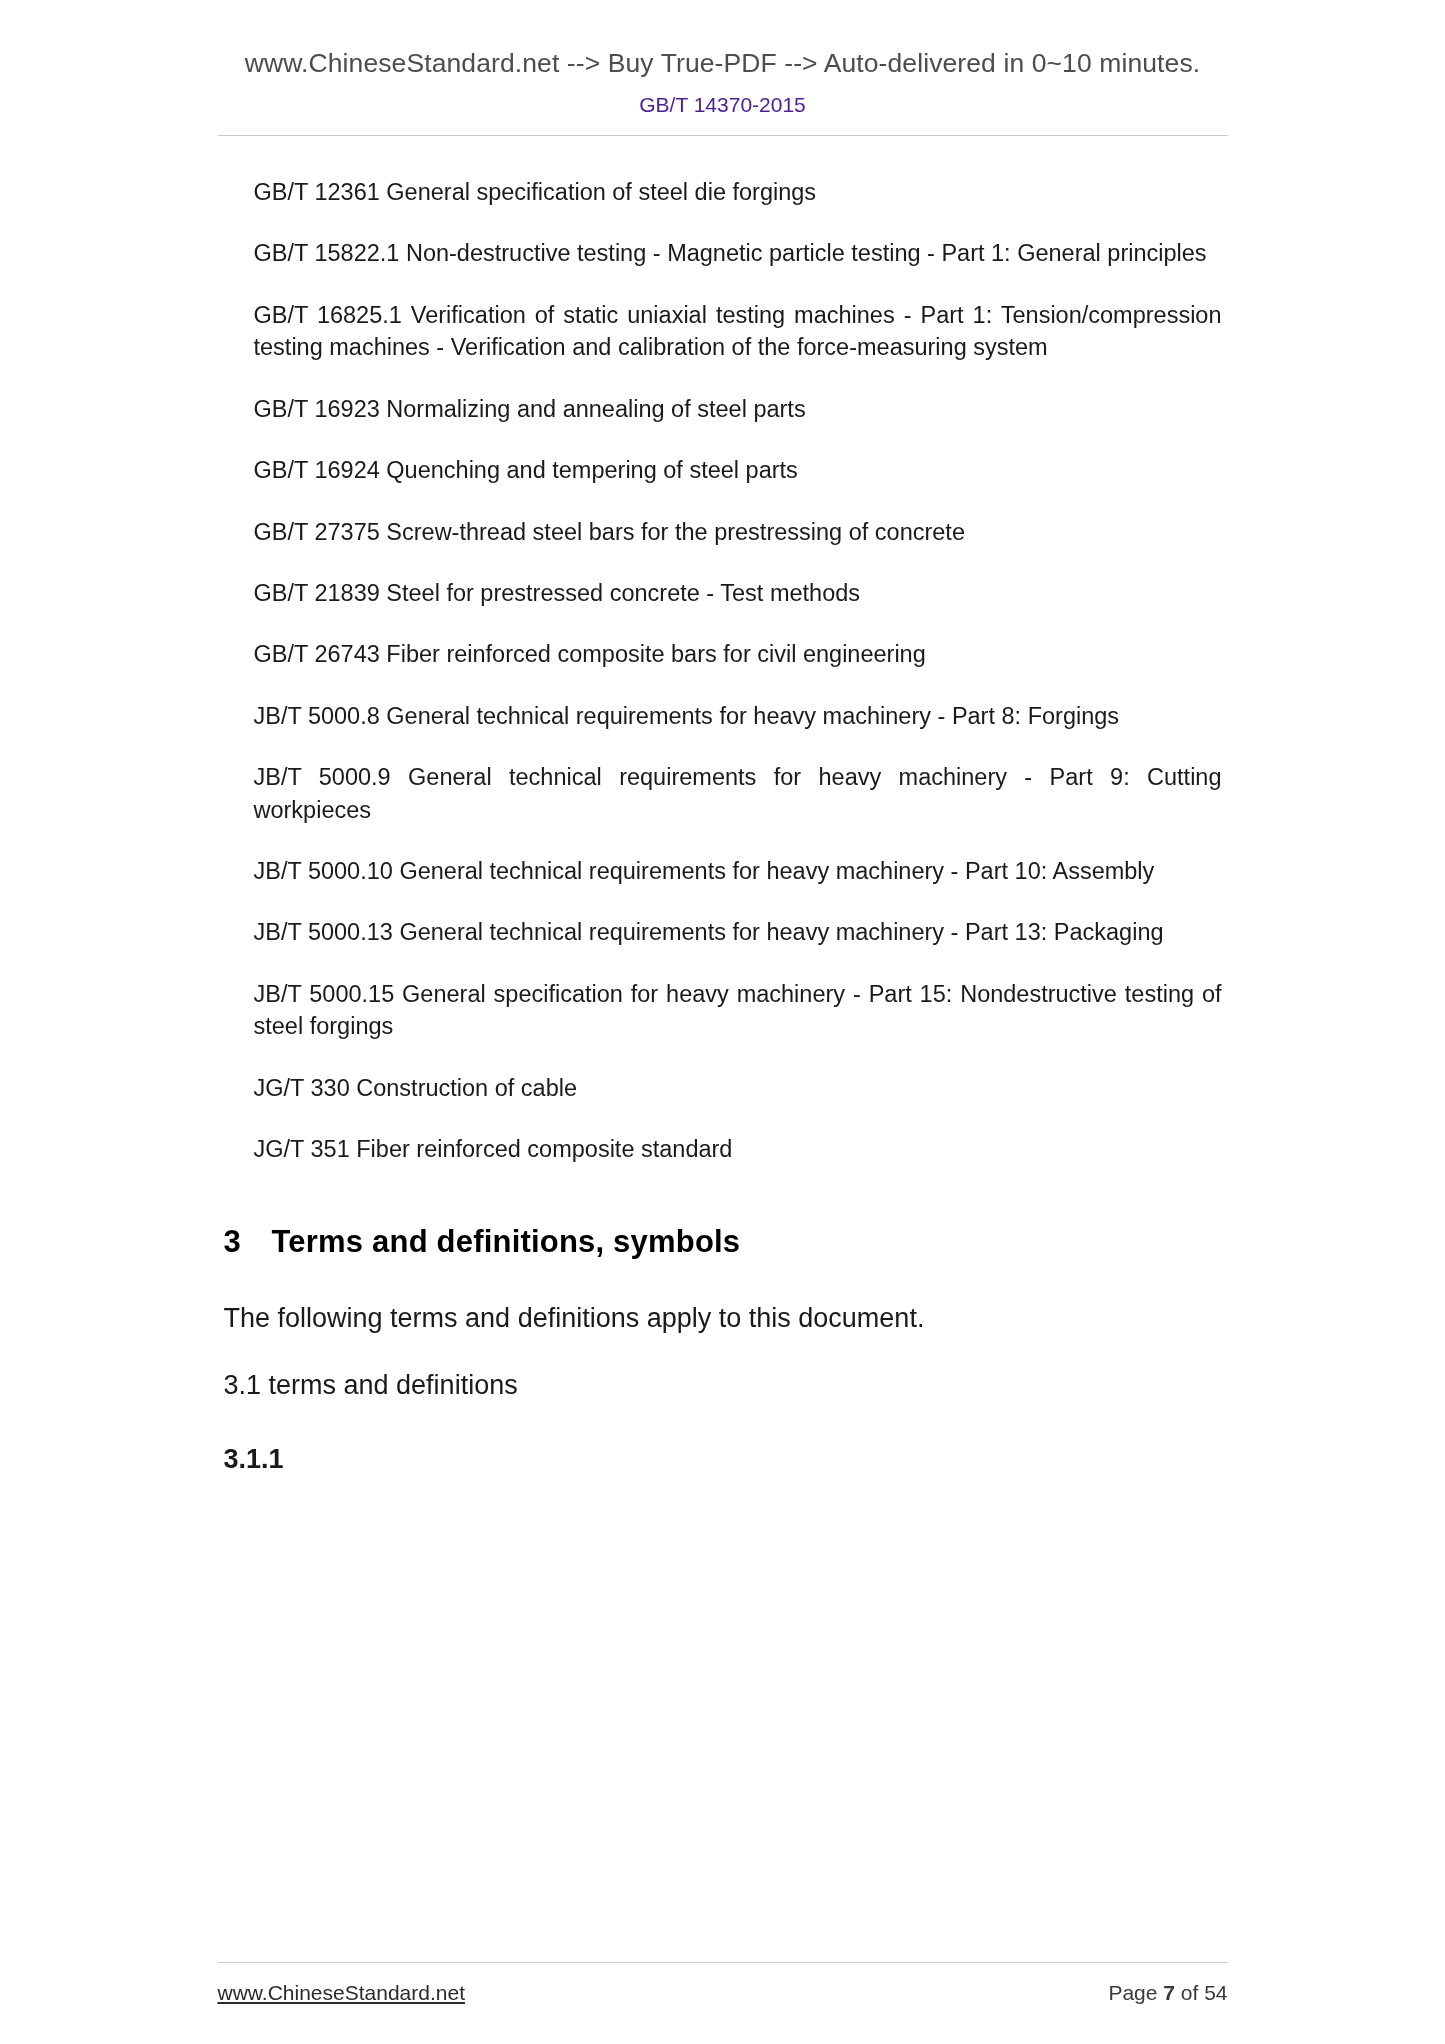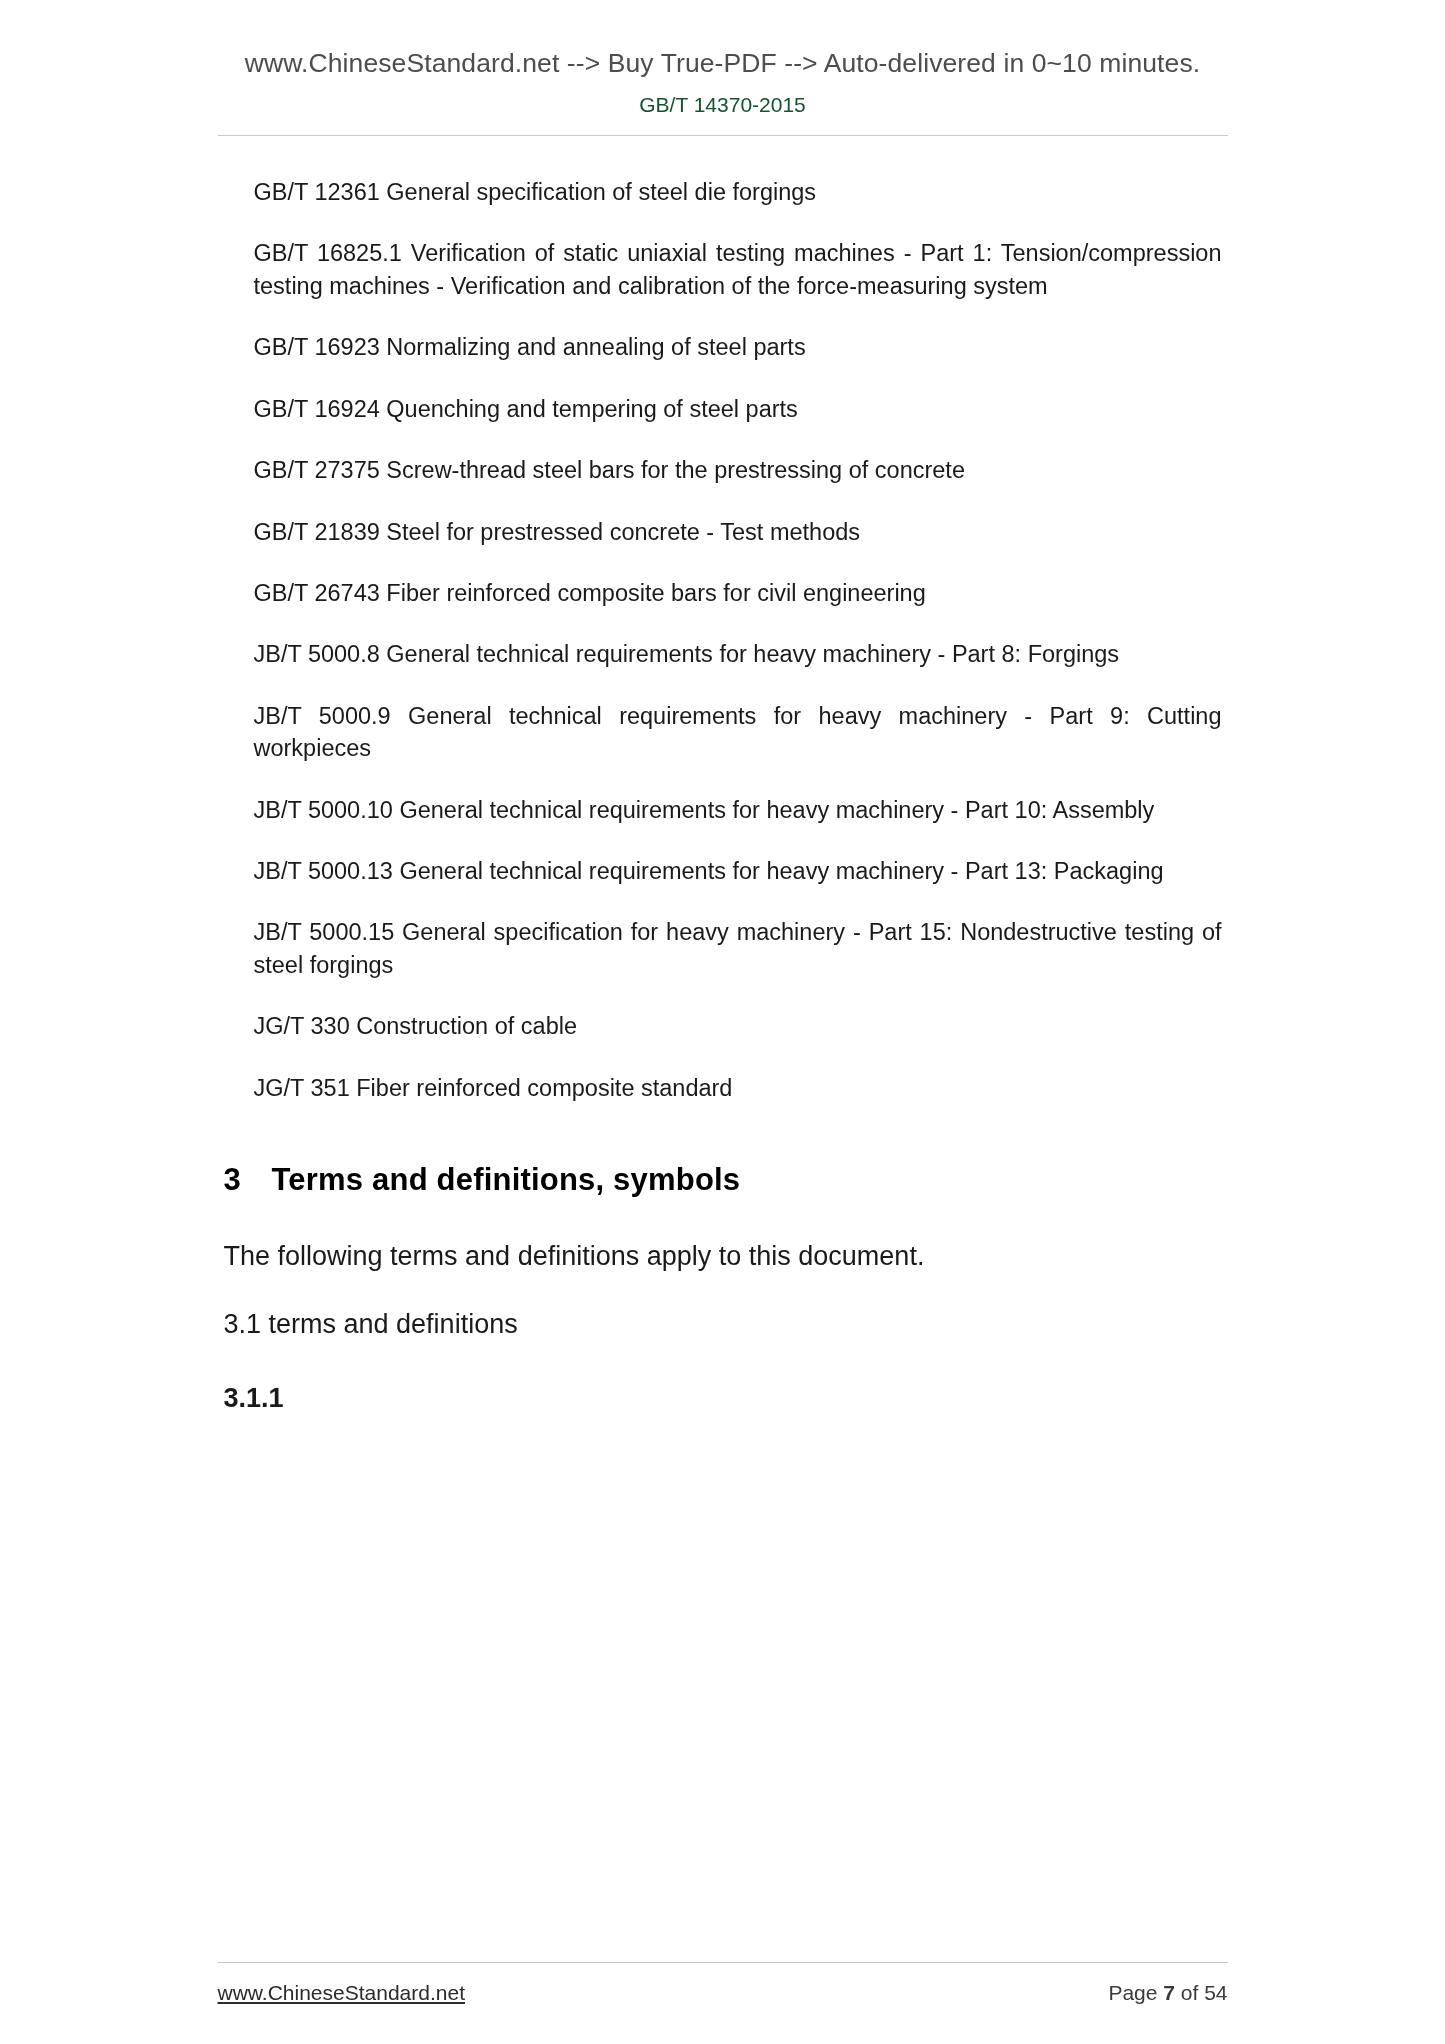--- a/index.html
+++ b/index.html
@@ -25,21 +25,21 @@
   }
   .header-promo {
     font-size: 26.5px;
     color: #4d4d4d;
     letter-spacing: 0.1px;
     white-space: nowrap;
   }
   .header-std {
     margin-top: 14px;
     font-size: 21px;
-    color: #14532d;
+    color: #4c1d95;
   }
   .header-rule {
     margin: 18px auto 0 auto;
     width: 1010px;
     border-top: 1px solid #c9c9c9;
   }
   .content {
     margin: 0 auto;
     width: 1010px;
     padding-top: 40px;
@@ -117,20 +117,21 @@
 
   <div class="header">
     <div class="header-promo">www.ChineseStandard.net --&gt; Buy True-PDF --&gt; Auto-delivered in 0~10 minutes.</div>
     <div class="header-std">GB/T 14370-2015</div>
     <div class="header-rule"></div>
   </div>
 
   <div class="content">
 
     <p class="ref-item nojust">GB/T 12361 General specification of steel die forgings</p>
+    <p class="ref-item">GB/T 15822.1 Non-destructive testing - Magnetic particle testing - Part 1: General principles</p>
     <p class="ref-item">GB/T 16825.1 Verification of static uniaxial testing machines - Part 1: Tension/compression testing machines - Verification and calibration of the force-measuring system</p>
     <p class="ref-item nojust">GB/T 16923 Normalizing and annealing of steel parts</p>
     <p class="ref-item nojust">GB/T 16924 Quenching and tempering of steel parts</p>
     <p class="ref-item nojust">GB/T 27375 Screw-thread steel bars for the prestressing of concrete</p>
     <p class="ref-item nojust">GB/T 21839 Steel for prestressed concrete - Test methods</p>
     <p class="ref-item nojust">GB/T 26743 Fiber reinforced composite bars for civil engineering</p>
     <p class="ref-item">JB/T 5000.8 General technical requirements for heavy machinery - Part 8: Forgings</p>
     <p class="ref-item">JB/T 5000.9 General technical requirements for heavy machinery - Part 9: Cutting workpieces</p>
     <p class="ref-item nojust">JB/T 5000.10 General technical requirements for heavy machinery - Part 10: Assembly</p>
     <p class="ref-item nojust">JB/T 5000.13 General technical requirements for heavy machinery - Part 13: Packaging</p>

